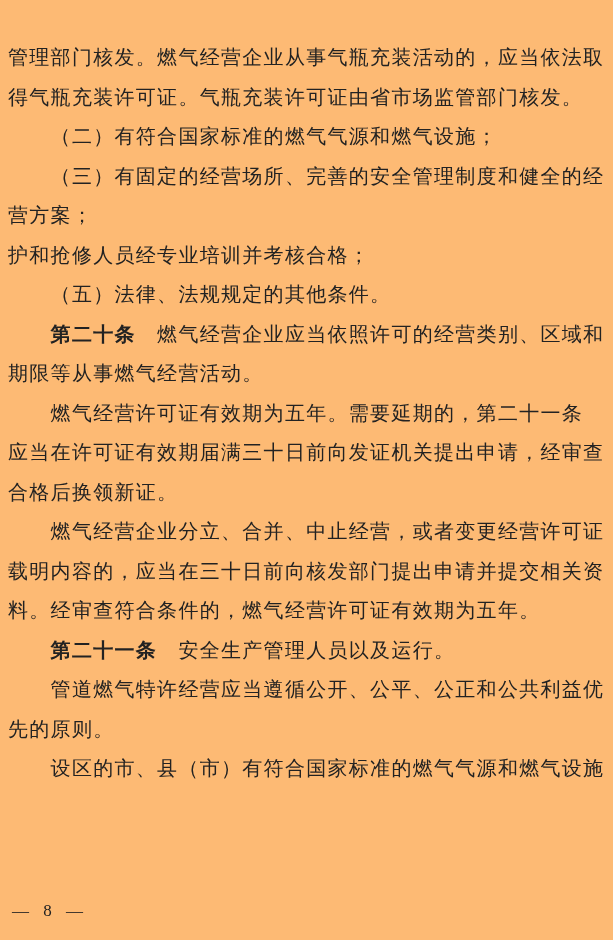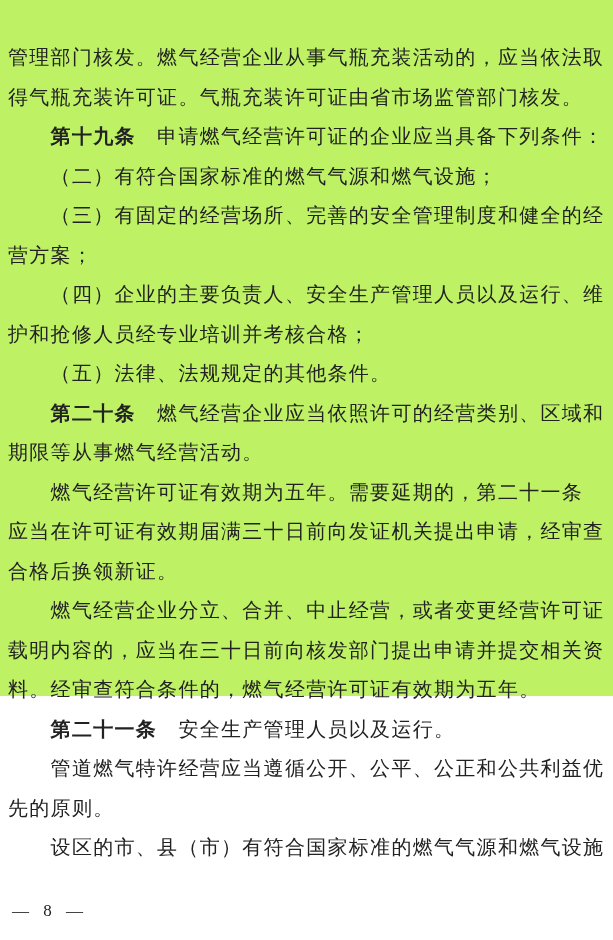--- a/index.html
+++ b/index.html
@@ -9,22 +9,22 @@
   body {
     width: 613px;
     height: 940px;
     background: #ffffff;
     overflow: hidden;
     font-family: "Liberation Serif", "DejaVu Serif", serif;
   }
   .page {
     position: relative;
     width: 613px;
-    height: 696px;
-    background: #bef264;
+    height: 940px;
+    background: #fdba74;
   }
   .doc-body {
     position: absolute;
     left: 8px;
     top: 38px;
     width: 600px;
     color: #222222;
     font-size: 20px;
     letter-spacing: 1.3px;
   }
@@ -50,25 +50,23 @@
     font-family: "Liberation Serif", "DejaVu Serif", serif;
   }
 </style>
 </head>
 <body>
 
 <div class="page">
   <div class="doc-body">
       <div class="text-line"><span>管理部门核发。燃气经营企业从事气瓶充装活动的，应当依法取</span></div>
       <div class="text-line"><span>得气瓶充装许可证。气瓶充装许可证由省市场监管部门核发。</span></div>
-      <div class="text-line indent"><span class="article-num">第十九条</span><span>　申请燃气经营许可证的企业应当具备下列条件：</span></div>
       <div class="text-line indent"><span>（二）有符合国家标准的燃气气源和燃气设施；</span></div>
       <div class="text-line indent"><span>（三）有固定的经营场所、完善的安全管理制度和健全的经</span></div>
       <div class="text-line"><span>营方案；</span></div>
-      <div class="text-line indent"><span>（四）企业的主要负责人、安全生产管理人员以及运行、维</span></div>
       <div class="text-line"><span>护和抢修人员经专业培训并考核合格；</span></div>
       <div class="text-line indent"><span>（五）法律、法规规定的其他条件。</span></div>
       <div class="text-line indent"><span class="article-num">第二十条</span><span>　燃气经营企业应当依照许可的经营类别、区域和</span></div>
       <div class="text-line"><span>期限等从事燃气经营活动。</span></div>
       <div class="text-line indent"><span>燃气经营许可证有效期为五年。需要延期的，第二十一条</span></div>
       <div class="text-line"><span>应当在许可证有效期届满三十日前向发证机关提出申请，经审查</span></div>
       <div class="text-line"><span>合格后换领新证。</span></div>
       <div class="text-line indent"><span>燃气经营企业分立、合并、中止经营，或者变更经营许可证</span></div>
       <div class="text-line"><span>载明内容的，应当在三十日前向核发部门提出申请并提交相关资</span></div>
       <div class="text-line"><span>料。经审查符合条件的，燃气经营许可证有效期为五年。</span></div>

